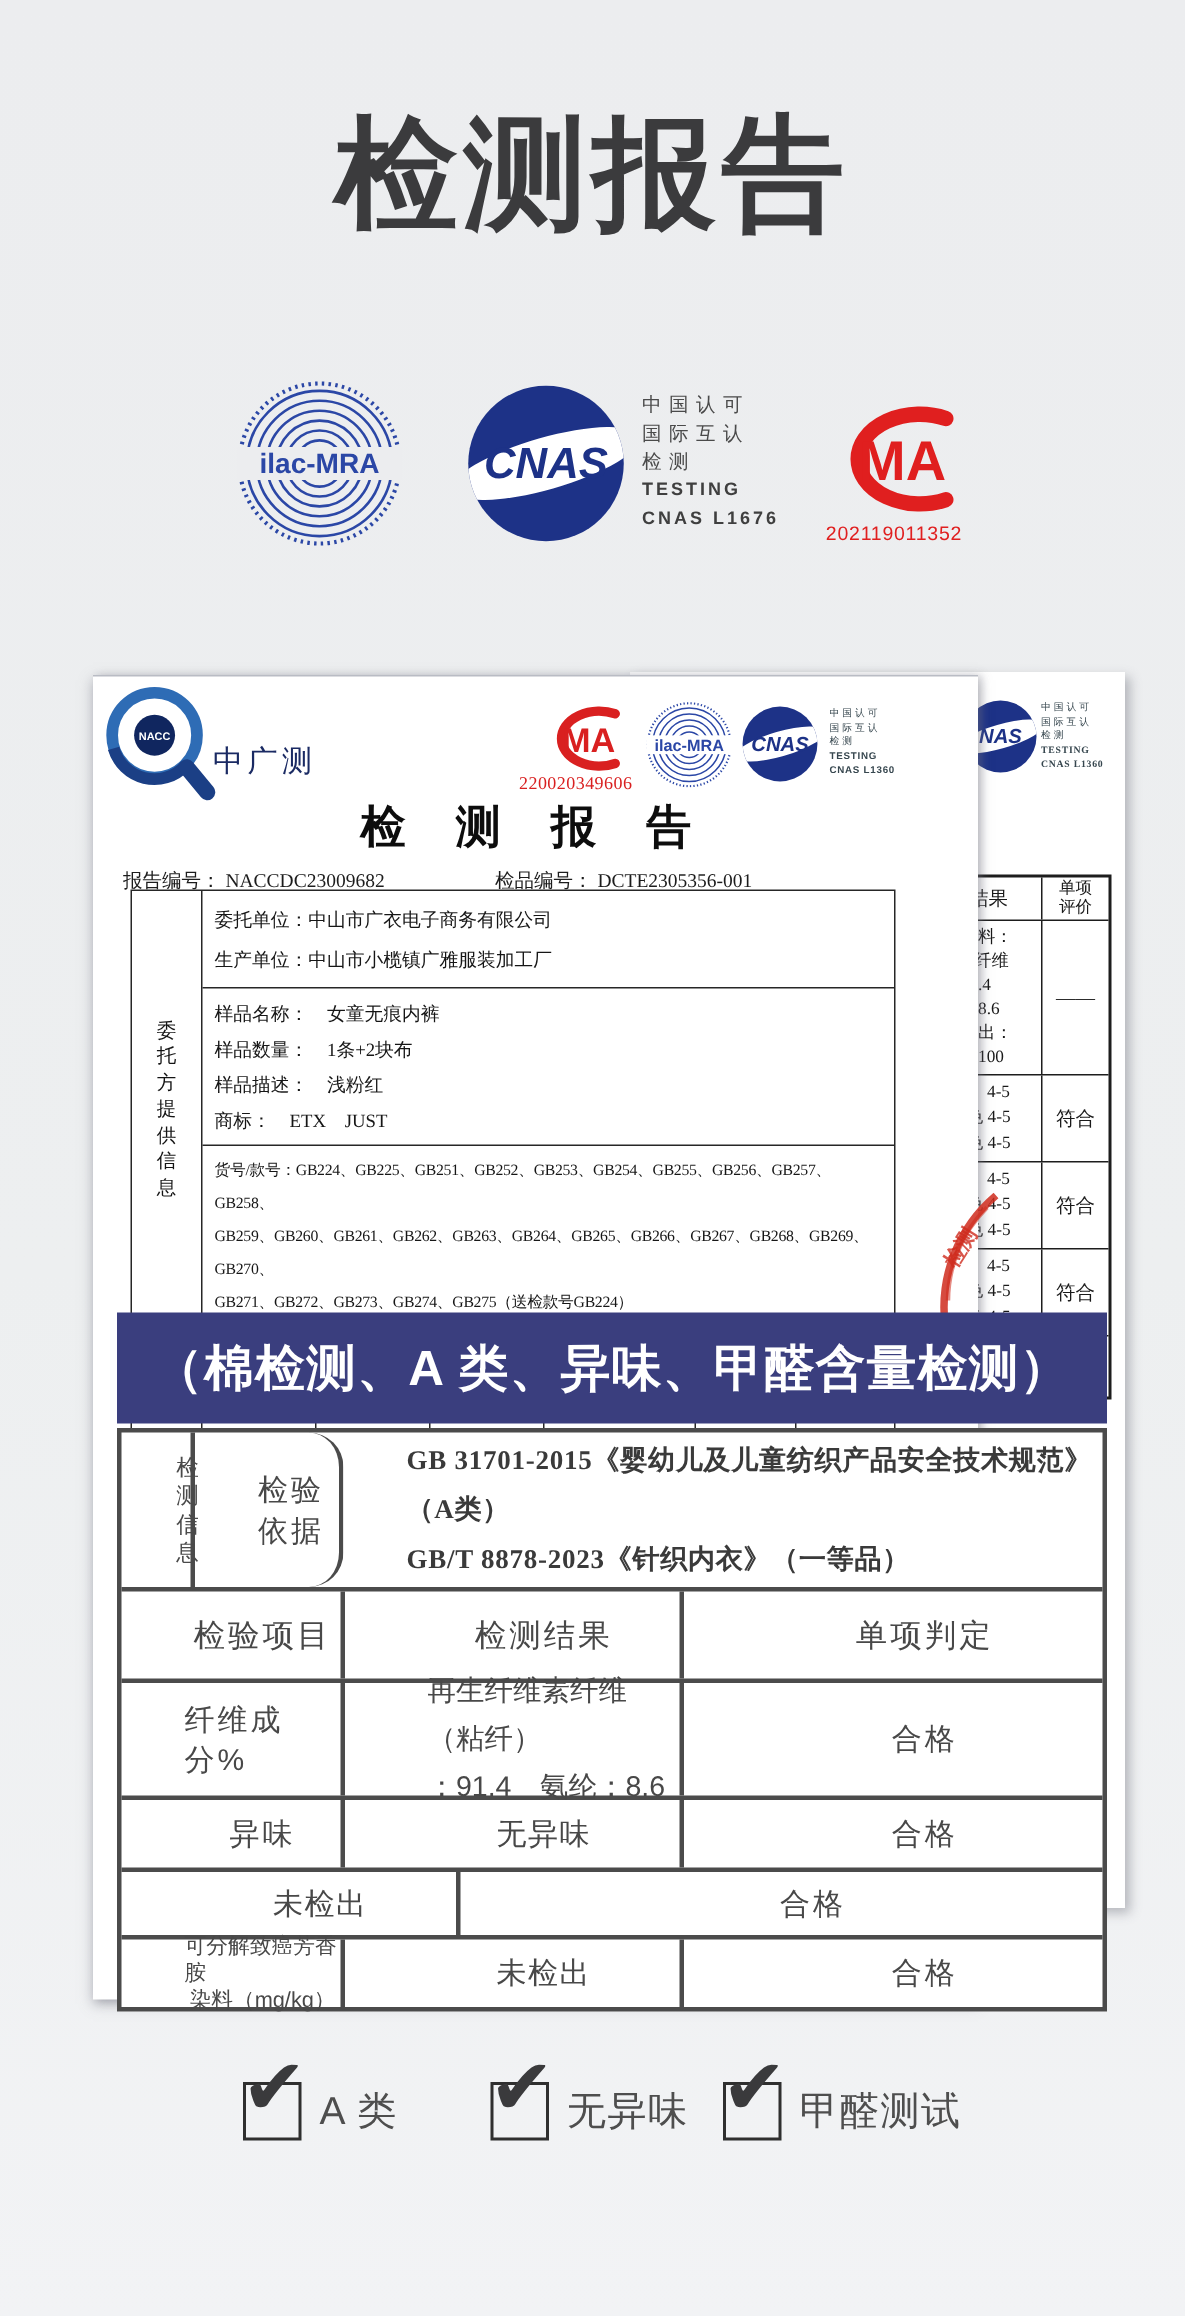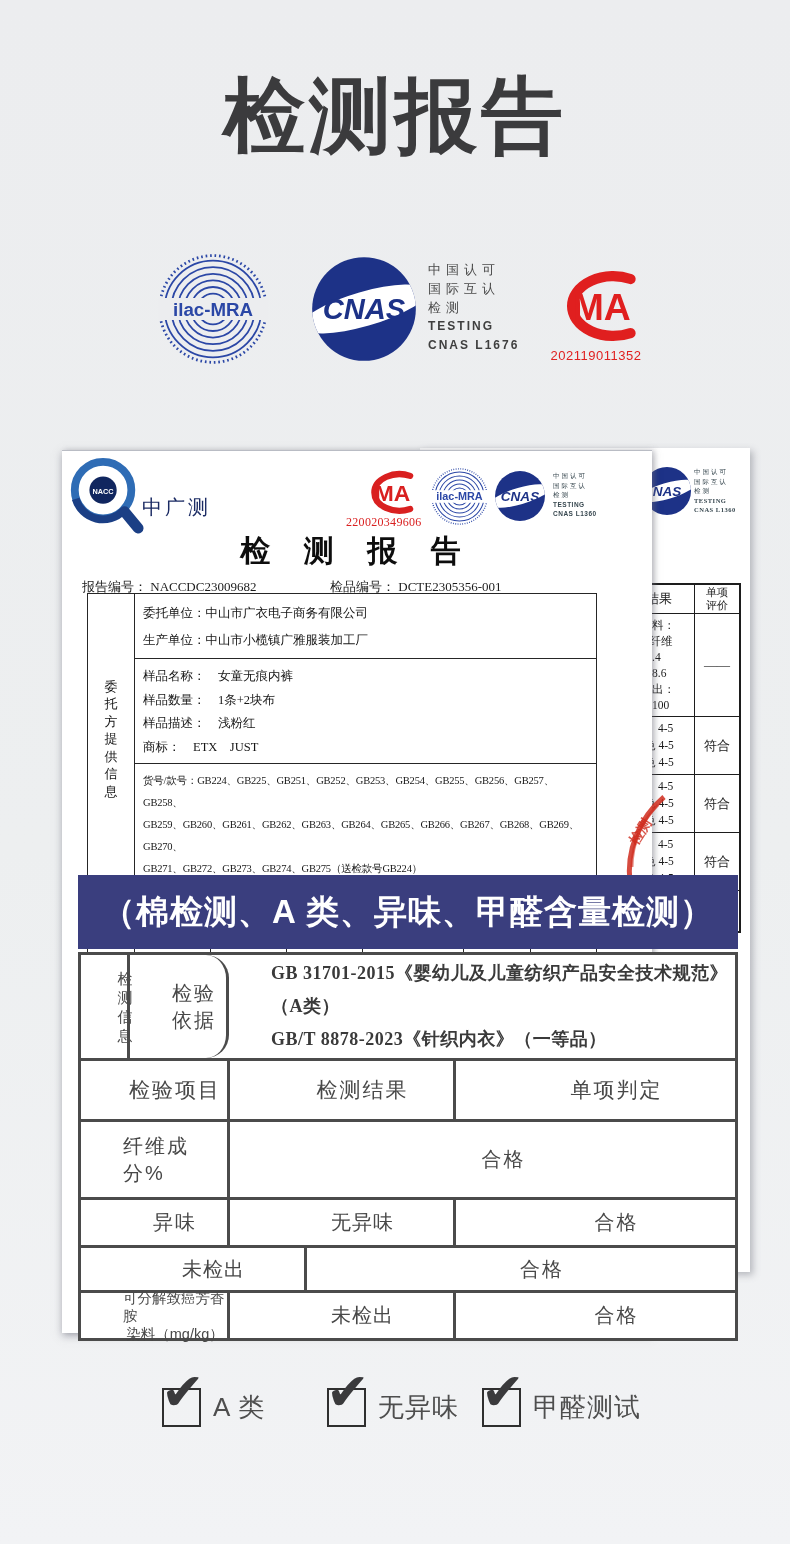--- a/index.html
+++ b/index.html
@@ -368,20 +368,26 @@
         <div>GB/T 8878-2023《针织内衣》（一等品）</div>
       </div>
     </div>
     <div class="row rb">
       <div class="cell hc1">检验项目</div>
       <div class="cell hc2">检测结果</div>
       <div class="cell hc3">单项判定</div>
     </div>
     <div class="row rc-row">
       <div class="cell hc1 item">纤维成分%</div>
+      <div class="cell hc2">
+        <div class="res-lines">
+          <span>再生纤维素纤维（粘纤）</span>
+          <span>：91.4　氨纶：8.6</span>
+        </div>
+      </div>
       <div class="cell hc3 verd">合格</div>
     </div>
     <div class="row rd">
       <div class="cell hc1 item">异味</div>
       <div class="cell hc2 res">无异味</div>
       <div class="cell hc3 verd">合格</div>
     </div>
     <div class="row re">
       <div class="cell hc2 res">未检出</div>
       <div class="cell hc3 verd">合格</div>

